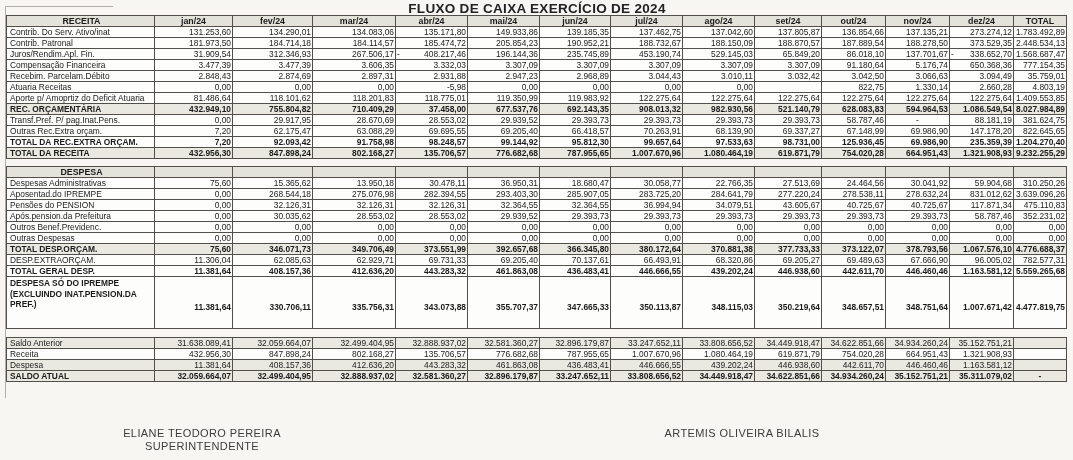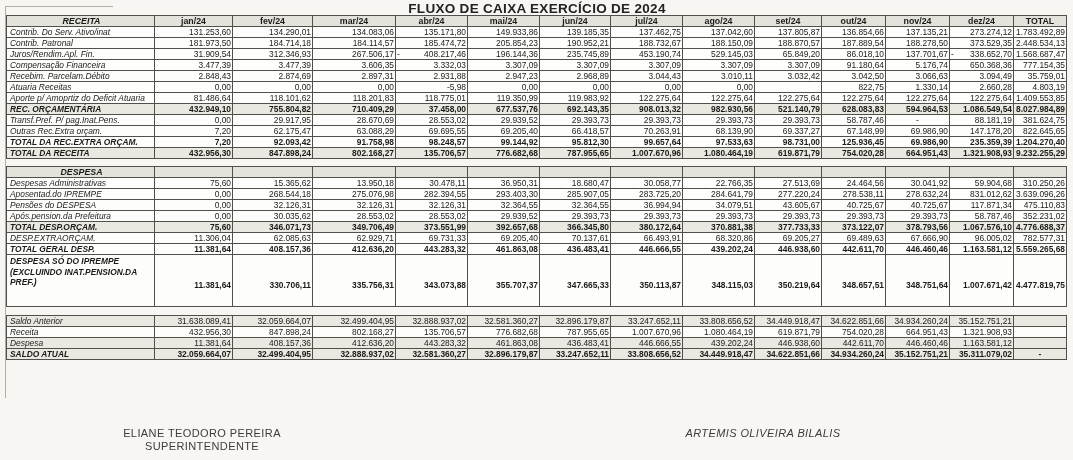--- a/index.html
+++ b/index.html
@@ -26,42 +26,42 @@
     border: 1px solid #524f4a;
     height: 10px;
     font-size: 8.4px;
     line-height: 10px;
     padding: 0 1px;
     text-align: right;
     white-space: nowrap;
     overflow: hidden;
     background: #fdfdfb;
   }
-  .lbl { text-align: left; padding-left: 3px; font-style: italic; }
+  .lbl { text-align: left; padding-left: 3px; }
   tr.hdr td { background: #e3e2db; font-weight: bold; text-align: center; font-size: 8.8px; }
   tr.g td { background: #e9e8e1; }
   tr.b td { font-weight: bold; }
   tr.tall td { height: 52px; vertical-align: bottom; padding-bottom: 16px; }
   tr.tall td.lbl { vertical-align: top; white-space: pre-line; line-height: 10.5px; padding-top: 1px; }
   .negl { float: left; }
   td.dash { text-align: center; }
 
   #despesa-table { margin-top: 7px; }
   #summary-table { margin-top: 8px; }
 
   .footer {
     position: absolute;
     font-size: 11px; line-height: 12.5px;
     text-align: center;
     color: #3c3c3c;
     letter-spacing: .4px;
     width: 220px;
   }
   #footer-left { left: 92px; top: 427px; }
-  #footer-right { left: 653px; top: 427px; font-style: italic; }
+  #footer-right { left: 632px; top: 427px; }
 </style>
 </head>
 <body>
 
 <div class="page-edge-v"></div>
 <div class="page-edge-h"></div>
 
 <div class="title">FLUXO DE CAIXA EXERCÍCIO DE 2024</div>
 
 <table id="receita-table">
@@ -353,21 +353,21 @@
         <td class="val">285.907,05</td>
         <td class="val">283.725,20</td>
         <td class="val">284.641,79</td>
         <td class="val">277.220,24</td>
         <td class="val">278.538,11</td>
         <td class="val">278.632,24</td>
         <td class="val">831.012,62</td>
         <td class="val">3.639.096,26</td>
       </tr>
       <tr>
-        <td class="lbl">Pensões do DESPESA</td>
+        <td class="lbl">Pensões do PENSION</td>
         <td class="val">0,00</td>
         <td class="val">32.126,31</td>
         <td class="val">32.126,31</td>
         <td class="val">32.126,31</td>
         <td class="val">32.364,55</td>
         <td class="val">32.364,55</td>
         <td class="val">36.994,94</td>
         <td class="val">34.079,51</td>
         <td class="val">43.605,67</td>
         <td class="val">40.725,67</td>
@@ -383,20 +383,52 @@
         <td class="val">28.553,02</td>
         <td class="val">29.939,52</td>
         <td class="val">29.393,73</td>
         <td class="val">29.393,73</td>
         <td class="val">29.393,73</td>
         <td class="val">29.393,73</td>
         <td class="val">29.393,73</td>
         <td class="val">29.393,73</td>
         <td class="val">58.787,46</td>
         <td class="val">352.231,02</td>
+      </tr>
+      <tr>
+        <td class="lbl">Outros Benef.Previdenc.</td>
+        <td class="val">0,00</td>
+        <td class="val">0,00</td>
+        <td class="val">0,00</td>
+        <td class="val">0,00</td>
+        <td class="val">0,00</td>
+        <td class="val">0,00</td>
+        <td class="val">0,00</td>
+        <td class="val">0,00</td>
+        <td class="val">0,00</td>
+        <td class="val">0,00</td>
+        <td class="val">0,00</td>
+        <td class="val">0,00</td>
+        <td class="val">0,00</td>
+      </tr>
+      <tr>
+        <td class="lbl">Outras Despesas</td>
+        <td class="val">0,00</td>
+        <td class="val">0,00</td>
+        <td class="val">0,00</td>
+        <td class="val">0,00</td>
+        <td class="val">0,00</td>
+        <td class="val">0,00</td>
+        <td class="val">0,00</td>
+        <td class="val">0,00</td>
+        <td class="val">0,00</td>
+        <td class="val">0,00</td>
+        <td class="val">0,00</td>
+        <td class="val">0,00</td>
+        <td class="val">0,00</td>
       </tr>
       <tr class="b g">
         <td class="lbl">TOTAL DESP.ORÇAM.</td>
         <td class="val">75,60</td>
         <td class="val">346.071,73</td>
         <td class="val">349.706,49</td>
         <td class="val">373.551,99</td>
         <td class="val">392.657,68</td>
         <td class="val">366.345,80</td>
         <td class="val">380.172,64</td>

